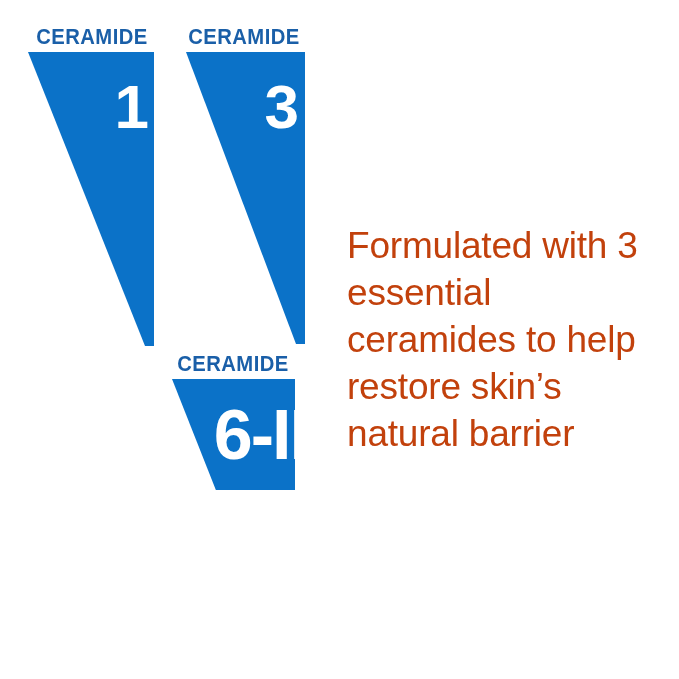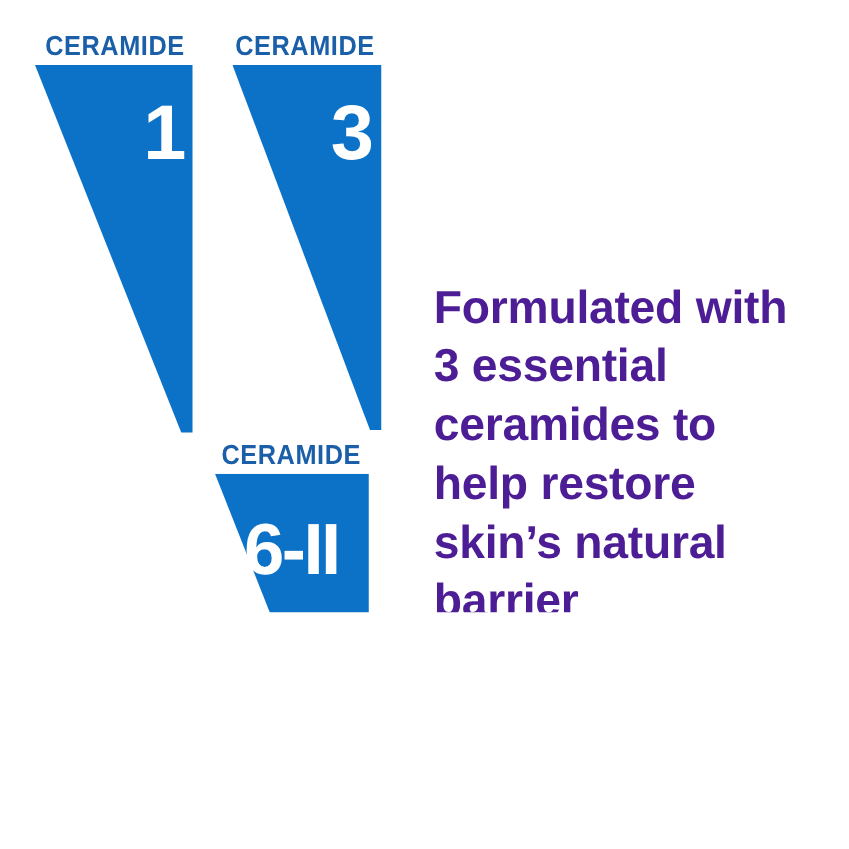--- a/index.html
+++ b/index.html
@@ -79,35 +79,34 @@
 
   
   #group-3 { left: 0px; top: 0px; }
   #group-3 .ceramide-label {
     left: 168px; top: 353px;
     width: 130px;
     font-size: 22px;
   }
   #group-3 .ceramide-shape { left: 172px; top: 379px; }
   #group-3 .ceramide-number {
-    left: 157px; top: 400px;
+    left: 193px; top: 400px;
     width: 114px;
-    font-size: 58px;
+    font-size: 70px;
     letter-spacing: -2px;
-    margin-top: 11px;
   }
 
   .tagline {
     position: absolute;
     left: 347px;
     top: 222px;
     width: 300px;
-    color: #4c1d95;
+    color: #c2410c;
     font-family: "Liberation Sans", sans-serif;
-    font-weight: bold;
+    font-weight: normal;
     font-size: 37px;
     line-height: 47px;
     letter-spacing: -0.2px;
   }
 </style>
 </head>
 <body>
 
 <div class="canvas">
 

